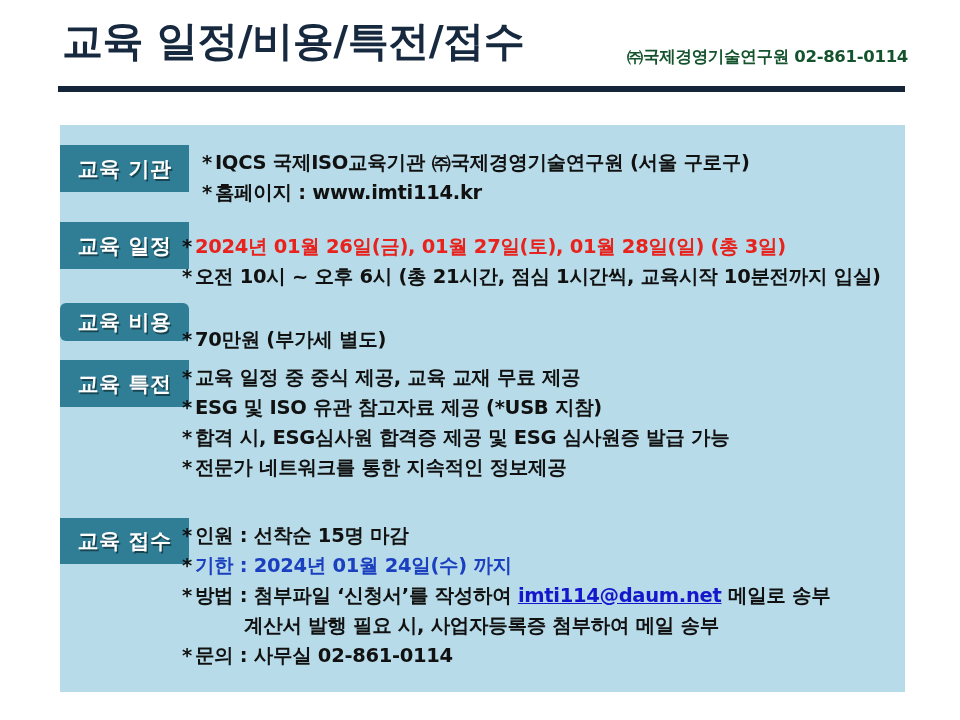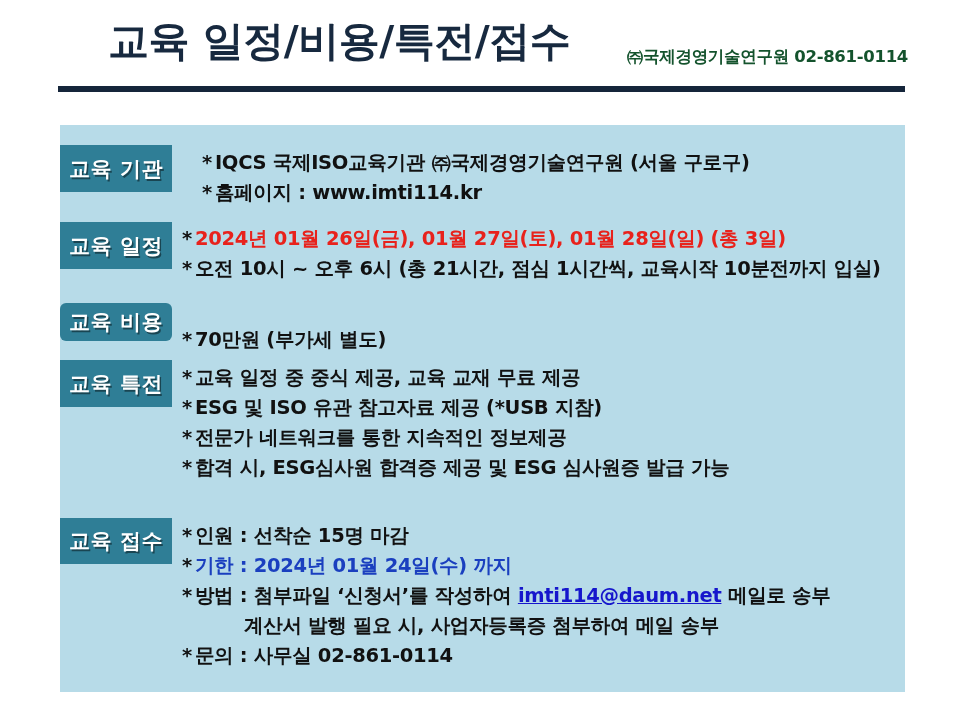--- a/index.html
+++ b/index.html
@@ -27,21 +27,20 @@
   }
   .header-title {
     position: absolute;
     left: 62px;
     top: 14px;
     font-size: 41px;
     font-weight: bold;
     color: #17293f;
     letter-spacing: -0.5px;
     white-space: nowrap;
-    margin-left: 46px;
   }
   .header-contact {
     position: absolute;
     right: 52px;
     top: 46px;
     font-size: 16.5px;
     font-weight: bold;
     color: #14532d;
     white-space: nowrap;
     letter-spacing: -0.3px;
@@ -67,21 +66,21 @@
 
   .row {
     position: absolute;
     left: 0;
     width: 845px;
   }
 
   .badge {
     position: absolute;
     left: 0;
-    width: 112px;
+    width: 129px;
     background: #2f7e96;
     color: #ffffff;
     font-size: 21px;
     font-weight: bold;
     text-align: left;
     letter-spacing: 0.5px;
     text-shadow: 1.5px 1.5px 0px rgba(0,0,0,0.45);
     box-sizing: border-box;
     display: flex;
     align-items: center;
@@ -114,21 +113,21 @@
     color: #1616cc;
   }
 
   
   #row-org      { top: 20px;  }
   #row-org      .badge { top: 0px;  height: 47px; }
   #row-org      .lines { top: 3px; margin-left: 20px;  }
 
   #row-sched    { top: 97px;  }
   #row-sched    .badge { top: 0px;  height: 47px; }
-  #row-sched    .lines { top: 2px;  }
+  #row-sched    .lines { top: 10px;  }
 
   #row-cost     { top: 178px; }
   #row-cost     .badge { top: 0px;  height: 38px; border-radius: 6px; }
   #row-cost     .lines { top: 0; margin-top: 22px;  }
 
   #row-benefit  { top: 235px; }
   #row-benefit  .badge { top: 0px;  height: 47px; }
   #row-benefit  .lines { top: 3px;  }
 
   #row-apply    { top: 393px; }
@@ -167,22 +166,22 @@
     <div class="lines">
       <div class="line"><span class="star">*</span><span>70만원 (부가세 별도)</span></div>
     </div>
   </div>
 
   <div class="row" id="row-benefit">
     <div class="badge">교육 특전</div>
     <div class="lines">
       <div class="line"><span class="star">*</span><span>교육 일정 중 중식 제공, 교육 교재 무료 제공</span></div>
       <div class="line"><span class="star">*</span><span>ESG 및 ISO 유관 참고자료 제공 (*USB 지참)</span></div>
+      <div class="line"><span class="star">*</span><span>합격 시, ESG심사원 합격증 제공 및 ESG 심사원증 발급 가능</span></div>
       <div class="line"><span class="star">*</span><span>전문가 네트워크를 통한 지속적인 정보제공</span></div>
-      <div class="line"><span class="star">*</span><span>합격 시, ESG심사원 합격증 제공 및 ESG 심사원증 발급 가능</span></div>
     </div>
   </div>
 
   <div class="row" id="row-apply">
     <div class="badge">교육 접수</div>
     <div class="lines">
       <div class="line"><span class="star">*</span><span>인원 : 선착순 15명 마감</span></div>
       <div class="line blue"><span class="star">*</span><span>기한 : 2024년 01월 24일(수) 까지</span></div>
       <div class="line"><span class="star">*</span><span>방법 : 첨부파일 ‘신청서’를 작성하여 </span><a class="maillink" href="#">imti114@daum.net</a><span> 메일로 송부</span></div>
       <div class="line indent"><span>계산서 발행 필요 시, 사업자등록증 첨부하여 메일 송부</span></div>

